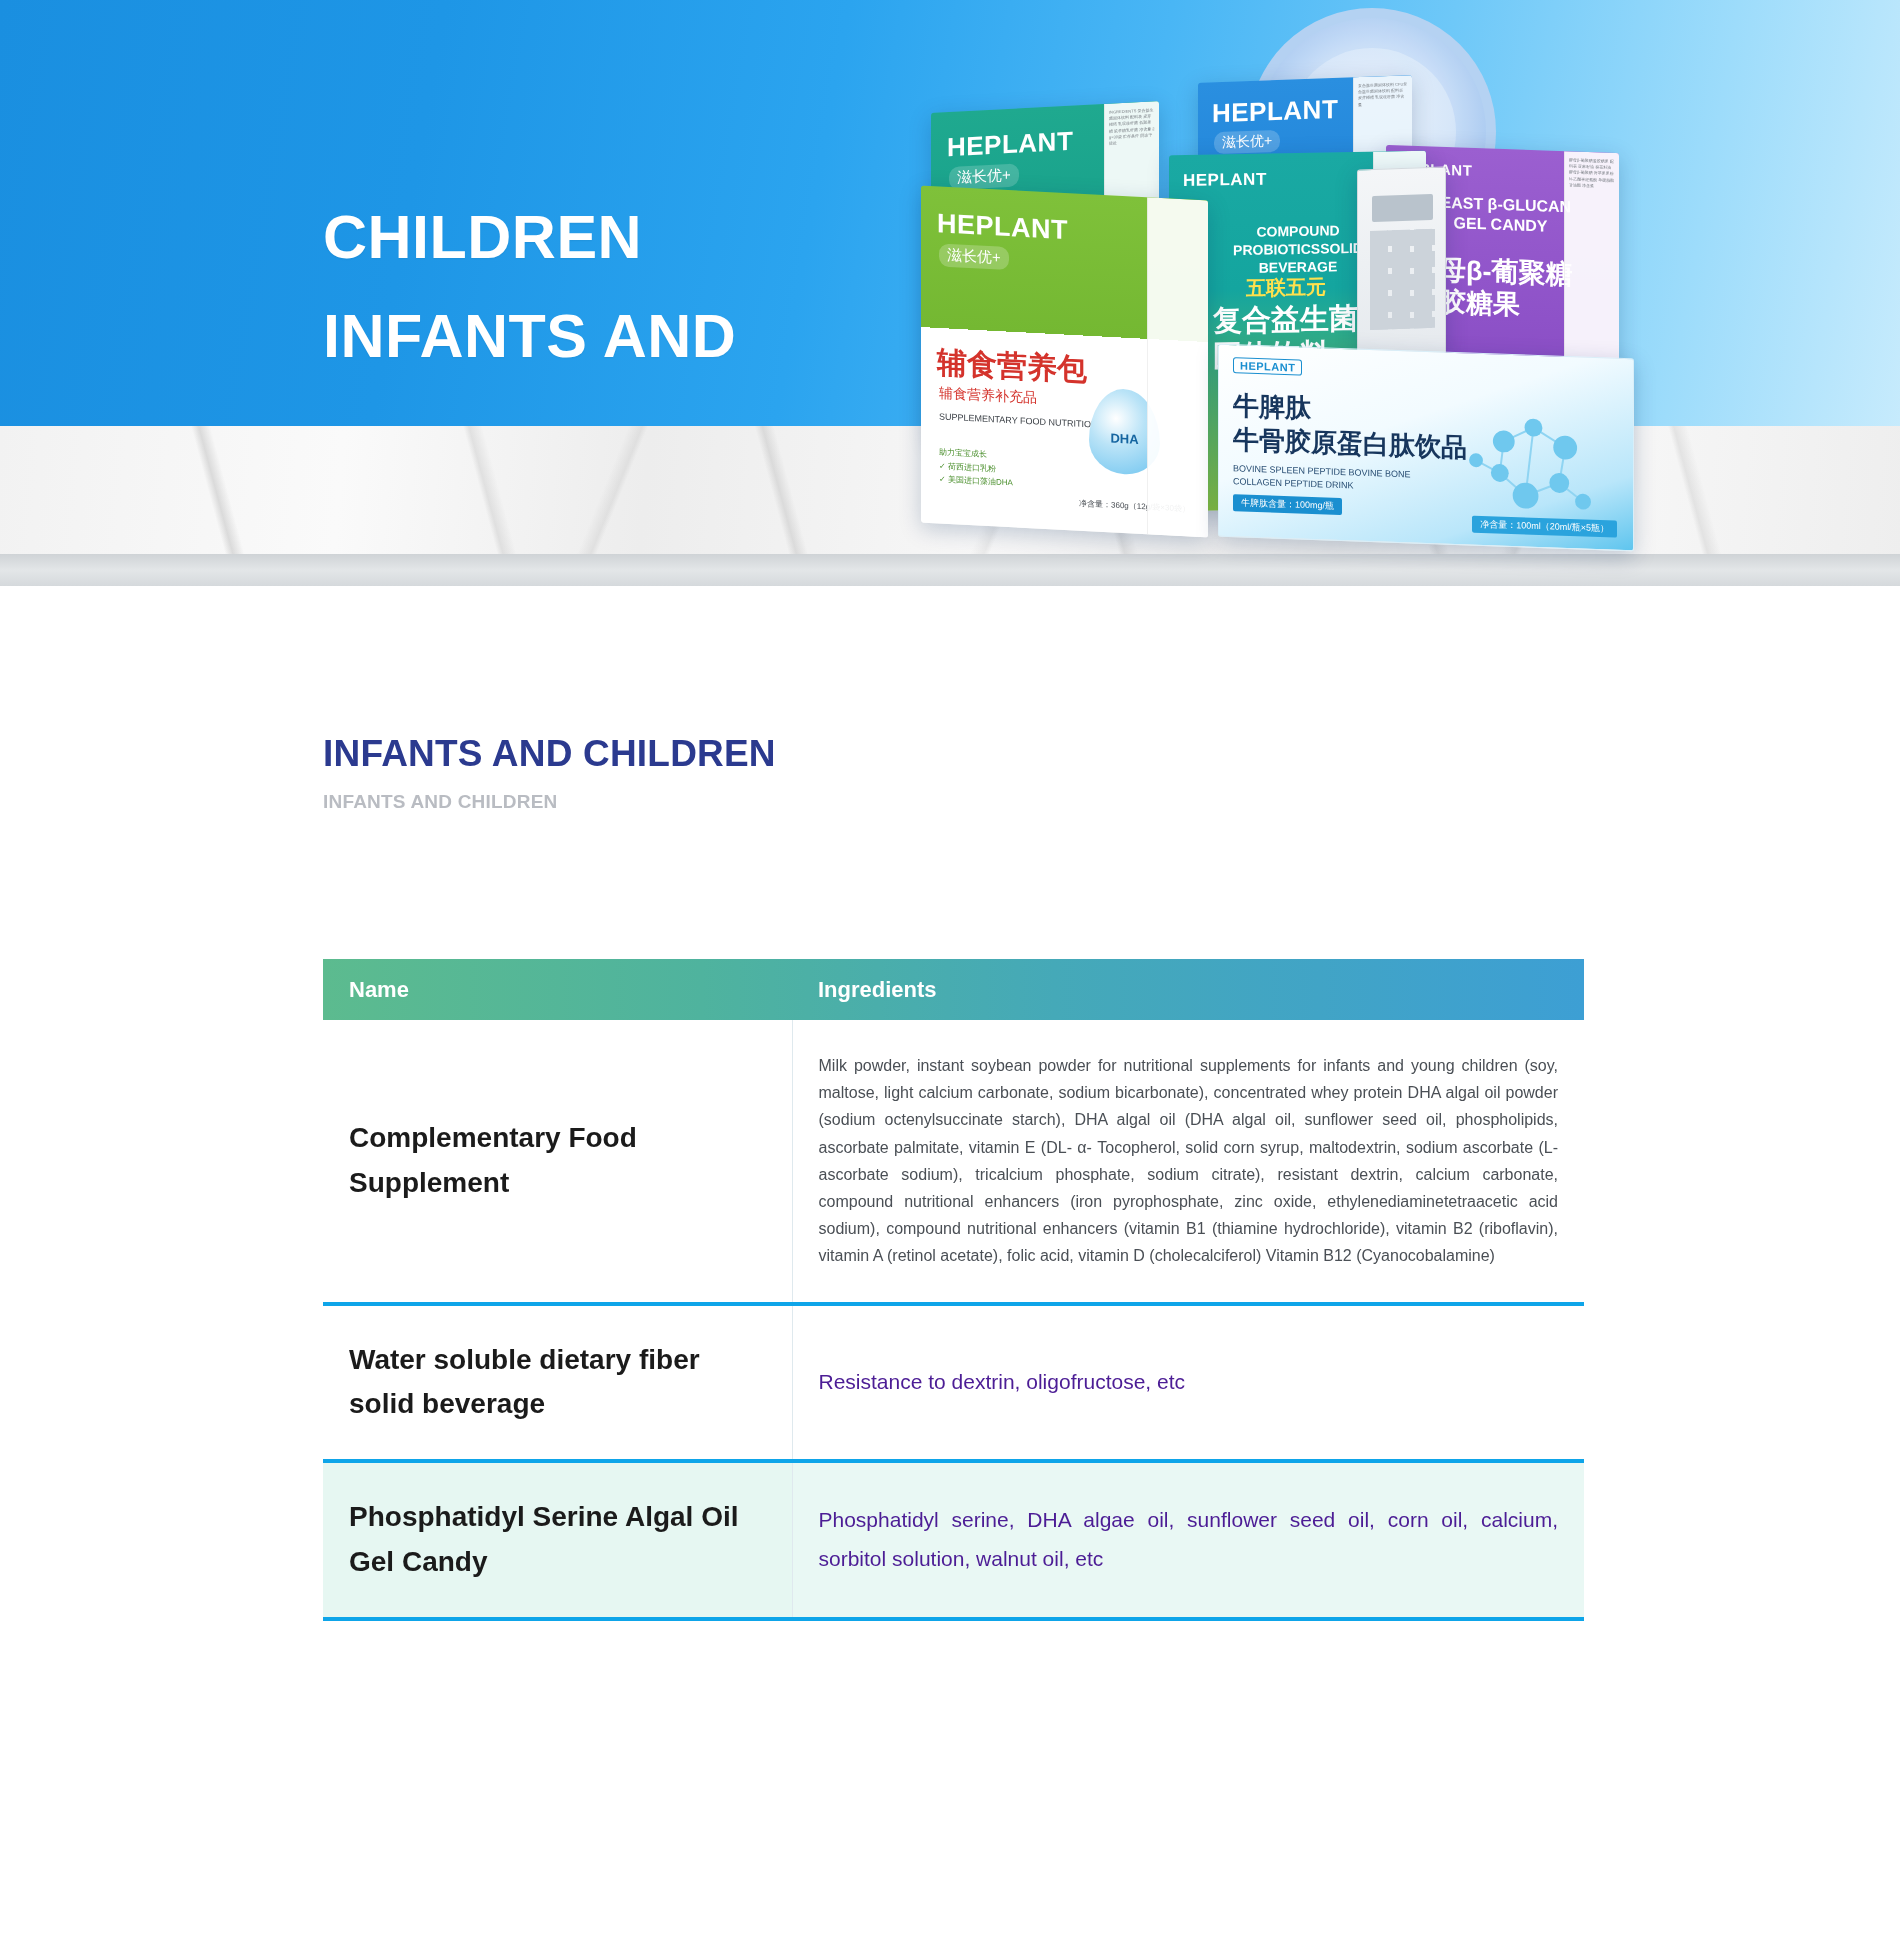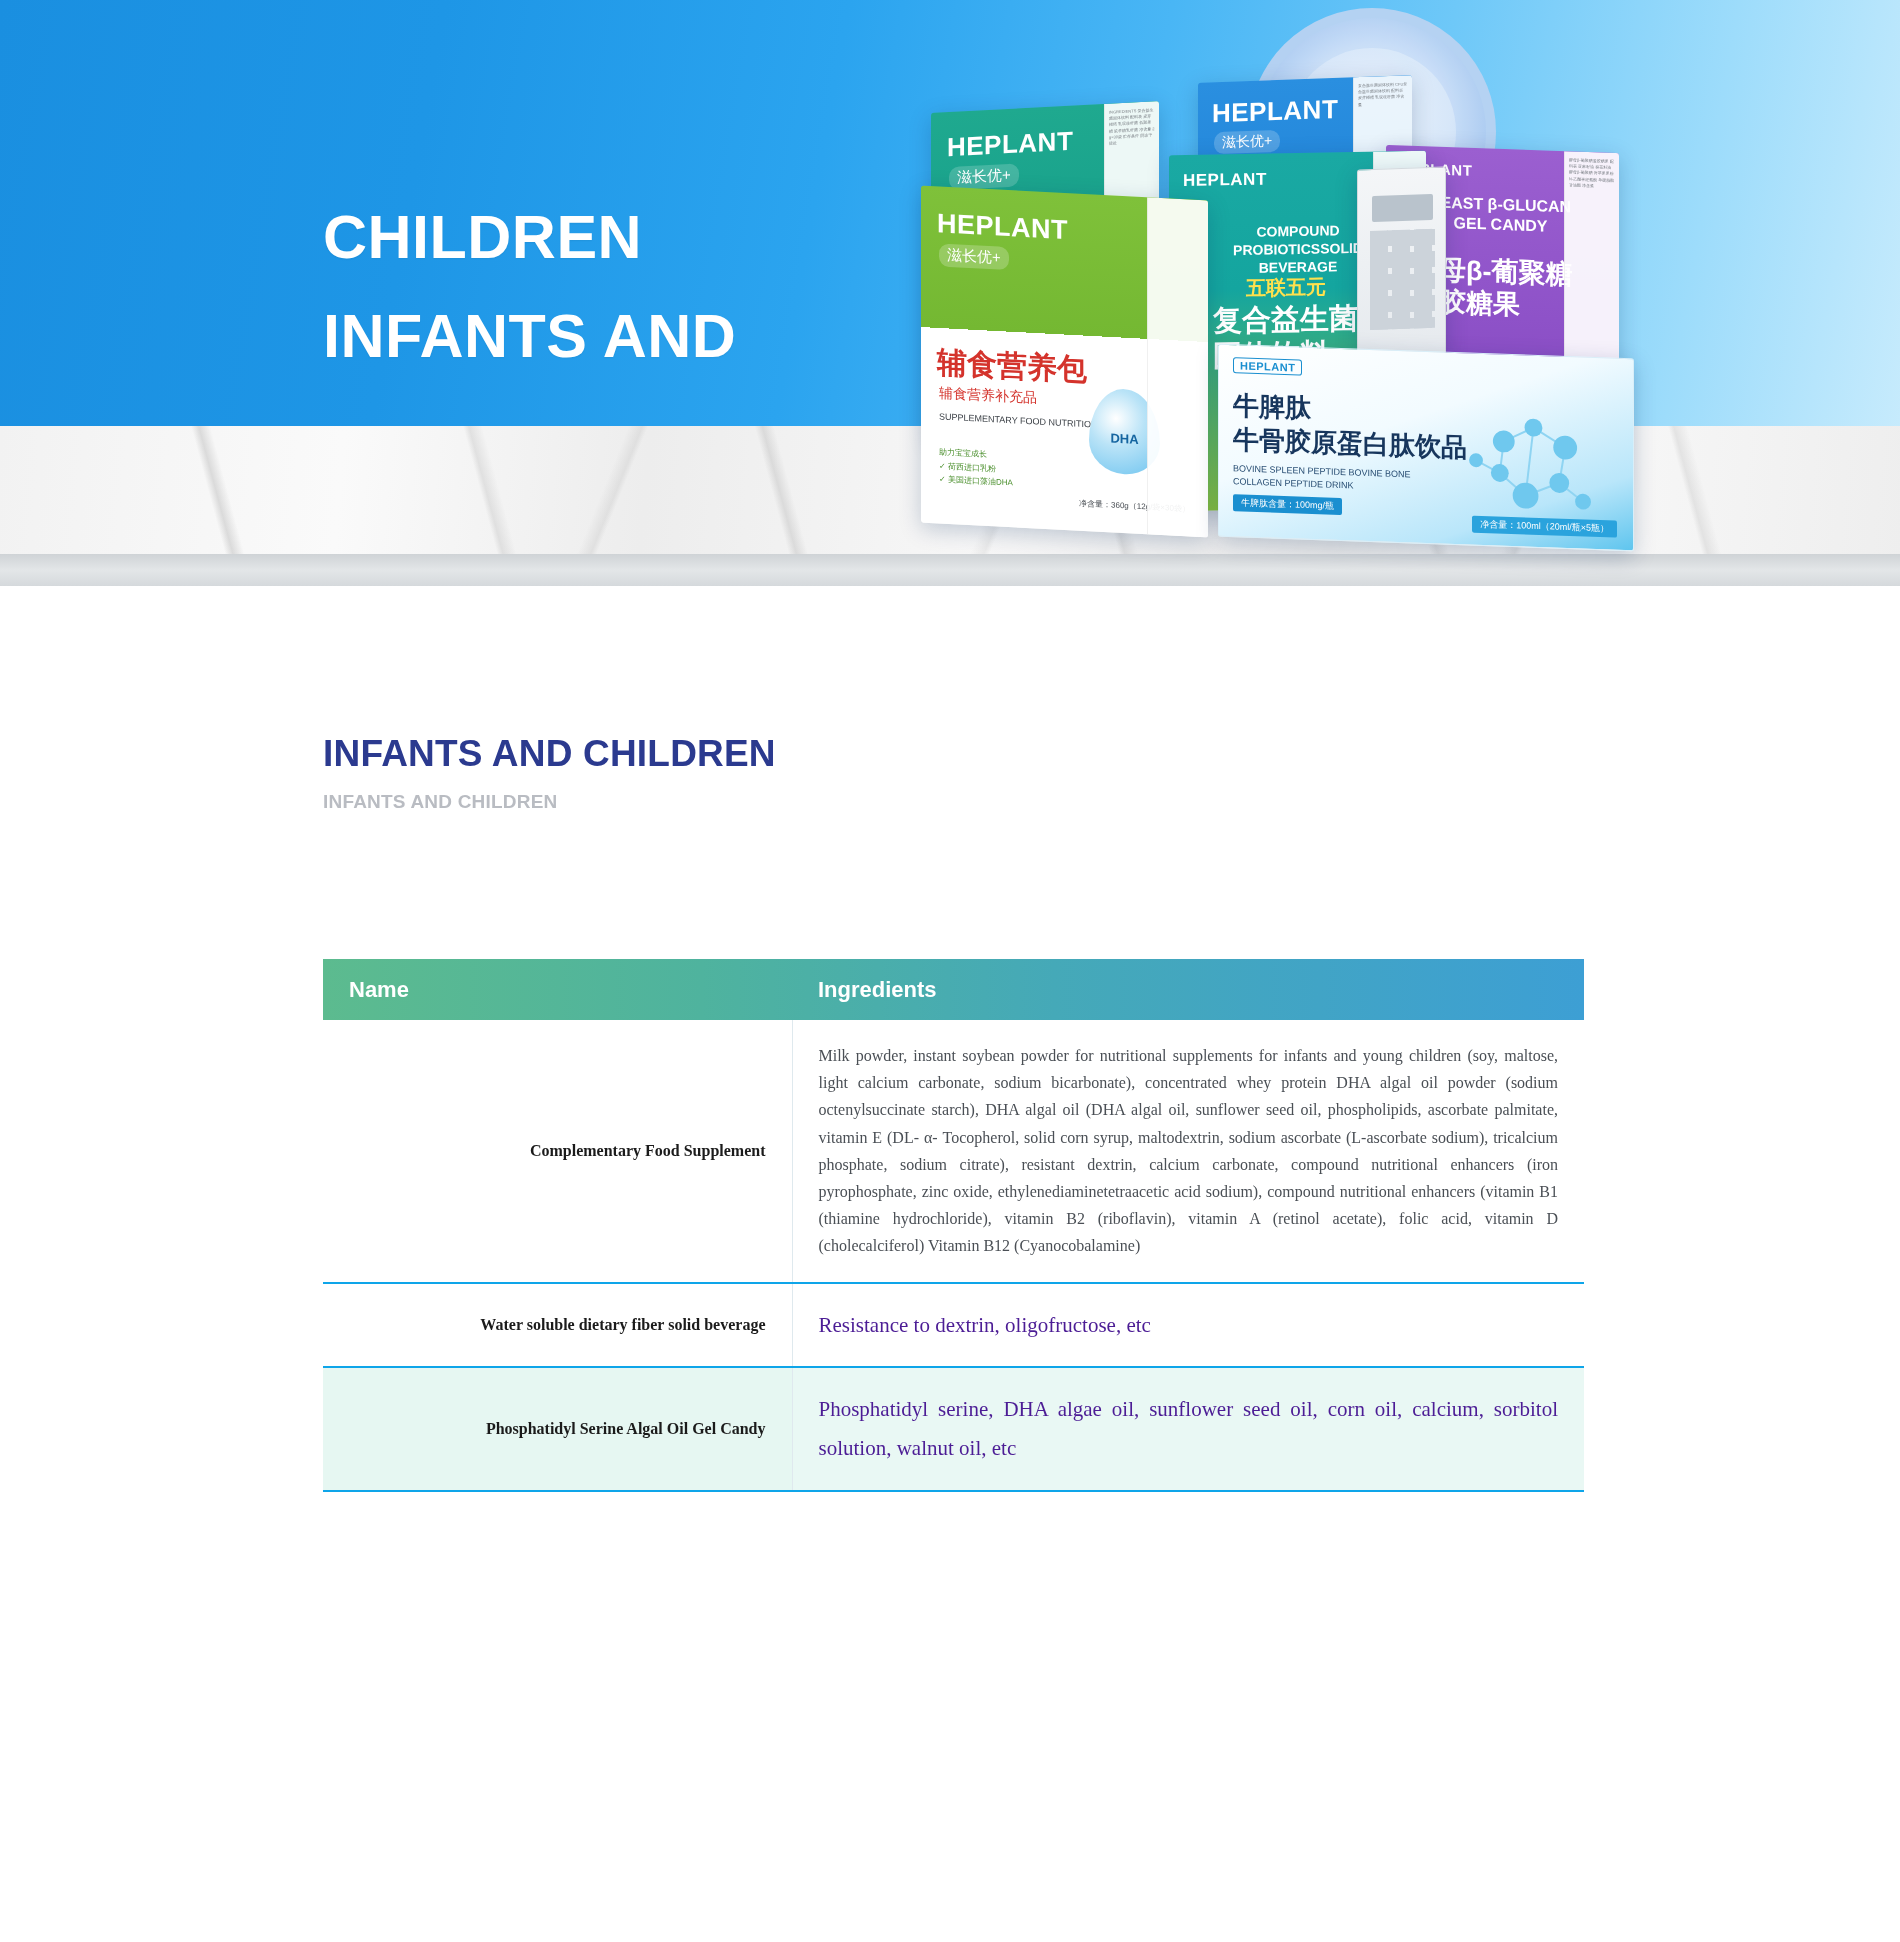--- a/index.html
+++ b/index.html
@@ -259,28 +259,27 @@
     text-align: left;
     padding: 0 26px;
   }
   th.th-name { background: #5cbb8f; width: 469px; }
   th.th-ing  { background: #3d9fd4; width: 792px; }
   thead tr { background: linear-gradient(90deg, #5cbb8f 0%, #4fb39e 30%, #45a9b8 58%, #3d9fd4 100%); }
   thead th { background: transparent !important; }
 
   table.prod td {
     vertical-align: middle;
-    padding: 22px 26px;
-    border-bottom: 2px solid #0ea5e9;
-    font-family: Liberation Serif, serif;
+    padding: 32px 26px;
+    border-bottom: 4px solid #0ea5e9;
   }
   td.c-name {
     width: 469px;
-    text-align: right;
-    font-size: 16px;
+    text-align: left;
+    font-size: 28px;
     font-weight: bold;
     color: #1b1b1b;
     line-height: 1.6;
     border-right: 1px solid #dfe9ee;
   }
   td.c-ing {
     width: 792px;
     font-size: 17px;
     color: #4a4f55;
     line-height: 1.75;

